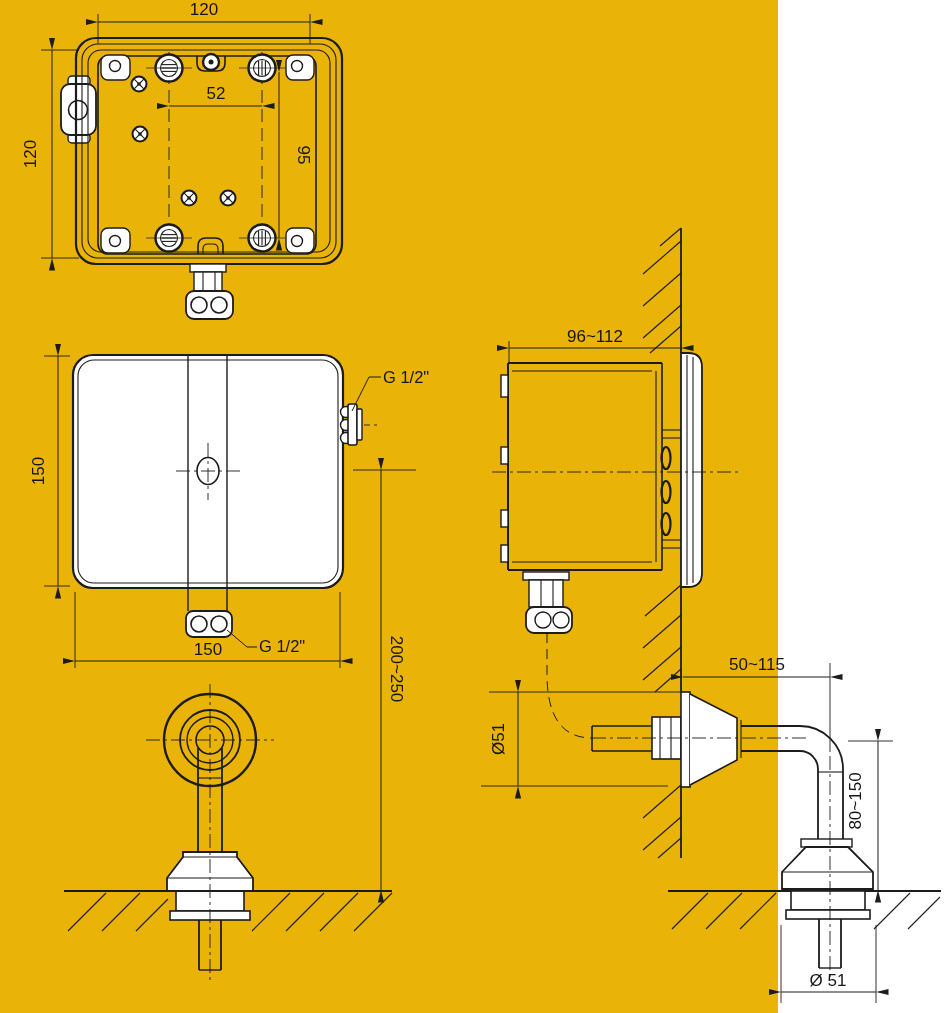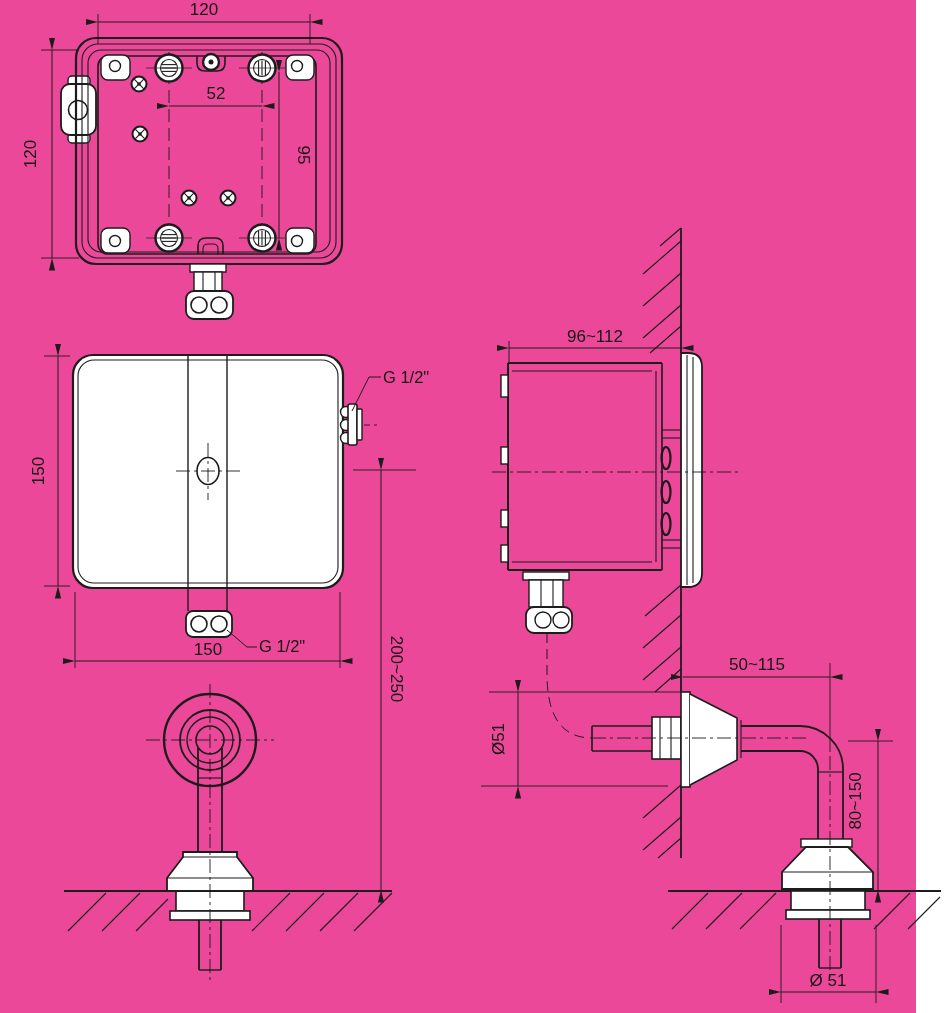--- a/index.html
+++ b/index.html
@@ -1,16 +1,16 @@
 <!DOCTYPE html>
 <html><head>
 <meta charset="utf-8">
 <style>
   html,body{margin:0;padding:0;background:#fff;}
-  .page{position:relative;width:916px;height:1013px;background:#ec4899;font-family:"Liberation Sans",sans-serif;}
+  .page{position:relative;width:778px;height:1013px;background:#eab308;font-family:"Liberation Sans",sans-serif;}
   svg{position:absolute;left:0;top:0;}
   .s24{stroke:#1c1c1c;stroke-width:2.4;fill:none}
   .s22{stroke:#1c1c1c;stroke-width:2.2;fill:none}
   .s20{stroke:#1c1c1c;stroke-width:2;fill:none}
   .s18{stroke:#1c1c1c;stroke-width:1.8;fill:none}
   .s16{stroke:#1c1c1c;stroke-width:1.6;fill:none}
   .s14{stroke:#1c1c1c;stroke-width:1.4;fill:none}
   .s11{stroke:#1c1c1c;stroke-width:1.1;fill:none}
   .s09{stroke:#1c1c1c;stroke-width:0.9;fill:none}
   .s07{stroke:#1c1c1c;stroke-width:0.7;fill:none}

